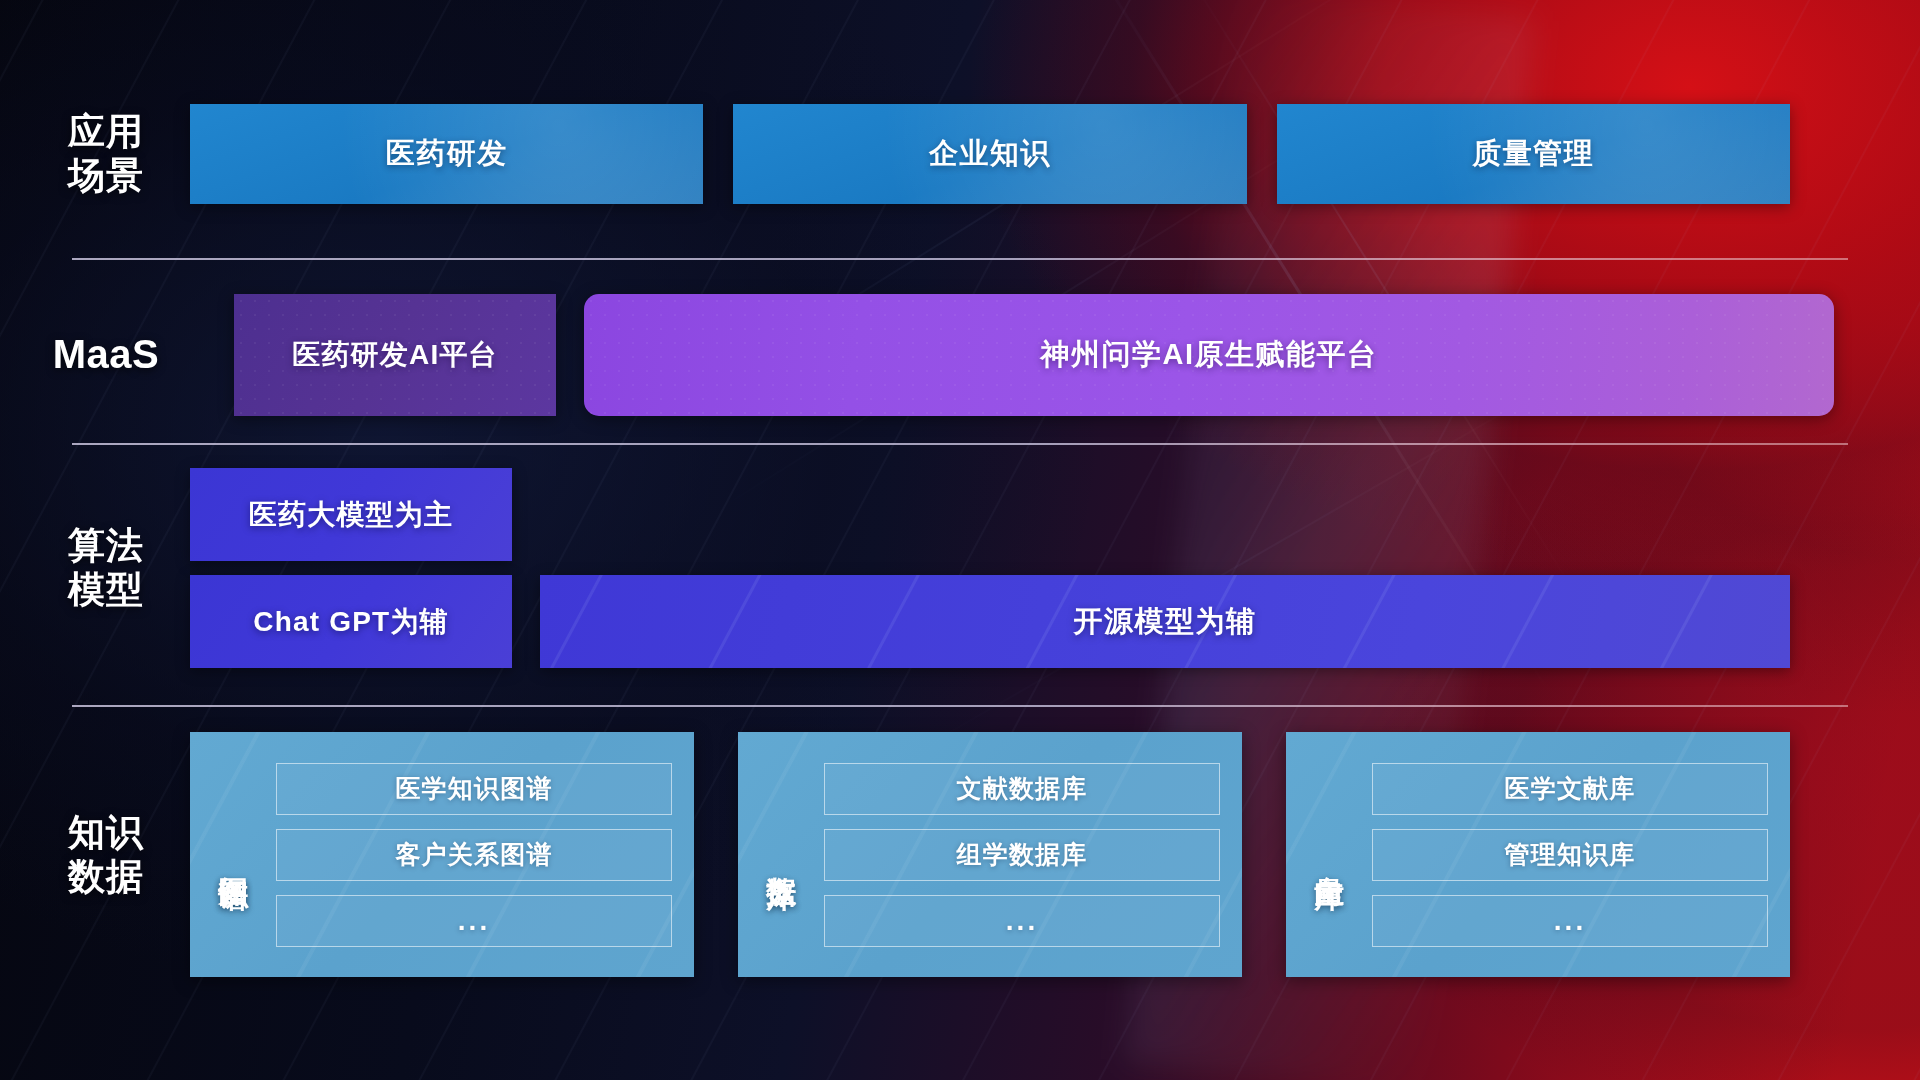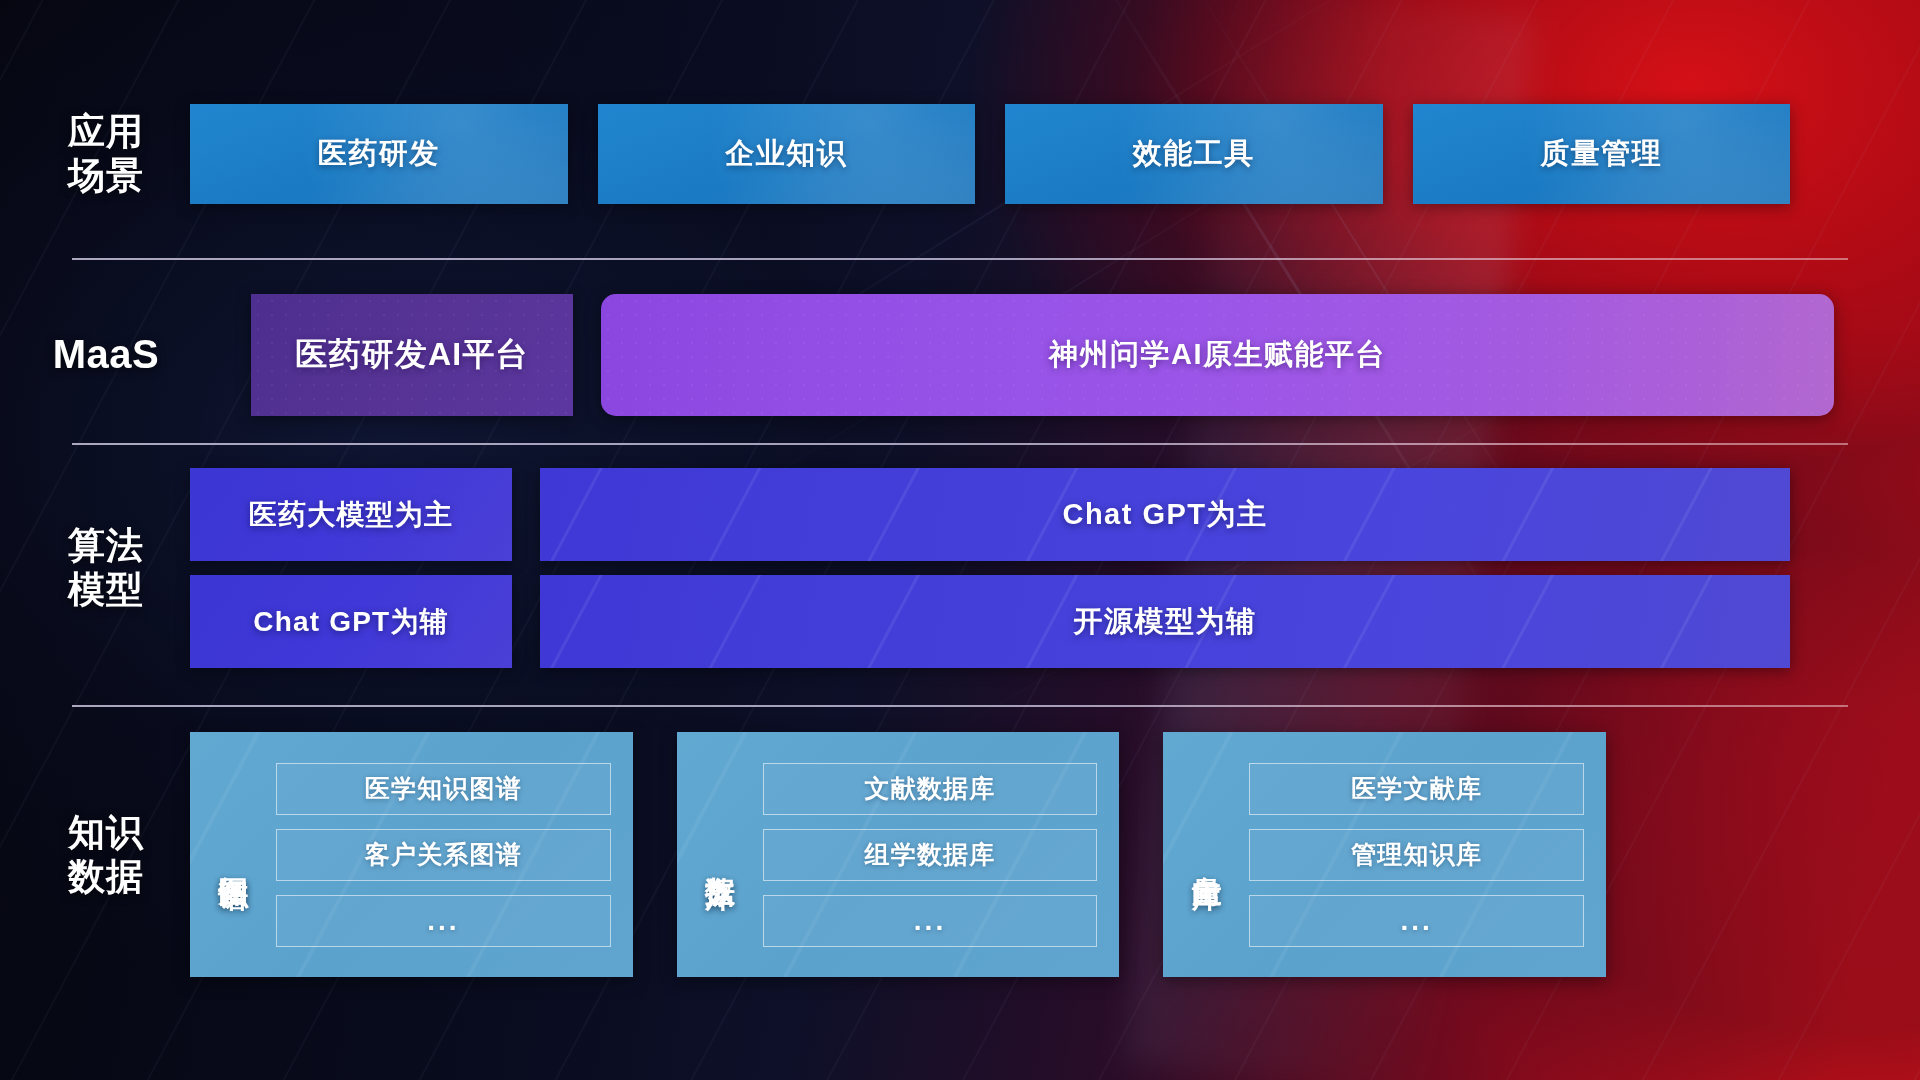--- a/index.html
+++ b/index.html
@@ -133,23 +133,23 @@
 
   
   #row-maas { top: 294px; height: 122px; gap: 44px; }
   #maas-boxes { display: flex; gap: 28px; width: 1600px; }
 
   .maas-left {
     flex: 0 0 322px;
     height: 122px;
     background: linear-gradient(120deg, #4d2f90 0%, #563394 48%, #5c37a0 100%);
     display: flex; align-items: center; justify-content: center;
-    color: #fff; font-size: 32px; font-weight: 700; letter-spacing: 1.2px;
+    color: #fff; font-size: 28px; font-weight: 700; letter-spacing: 1.2px;
     box-shadow: 0 3px 14px rgba(0,0,0,0.42);
-    position: relative; overflow: hidden; margin-left: 17px;
+    position: relative; overflow: hidden;
   }
   .maas-right {
     flex: 1 1 auto;
     height: 122px;
     background: linear-gradient(96deg, #8b46e0 0%, #9450e6 22%, #9b55e8 48%, #a259e2 70%, #ab5fd8 88%, #b268cf 100%);
     display: flex; align-items: center; justify-content: center;
     color: #fff; font-size: 29px; font-weight: 700; letter-spacing: 1.5px;
     box-shadow: 0 3px 16px rgba(0,0,0,0.40);
     position: relative; overflow: hidden; border-radius: 15px;
   }
@@ -187,21 +187,21 @@
   .algo-right::before {
     content:""; position:absolute; inset:0;
     background: repeating-linear-gradient(118deg,
       rgba(255,255,255,0) 0px, rgba(255,255,255,0) 52px,
       rgba(190,210,255,0.10) 53px, rgba(190,210,255,0.10) 55px,
       rgba(255,255,255,0) 56px, rgba(255,255,255,0) 140px);
   }
 
   
   #row-knowledge { top: 732px; height: 245px; }
-  #knowledge-cards { display: flex; gap: 44px; width: 1416px; }
+  #knowledge-cards { display: flex; gap: 44px; width: 1600px; }
 
   .kcard {
     flex: 1 1 0;
     height: 245px;
     background: linear-gradient(135deg, #62a9d2 0%, #5ba2cd 50%, #5fa5cf 100%);
     display: flex;
     align-items: center;
     padding: 16px 22px 16px 14px;
     gap: 14px;
     box-shadow: 0 4px 16px rgba(0,0,0,0.40);
@@ -271,23 +271,20 @@
 场景</div>
     <div class="row-body">
       <div id="scenario-boxes">
         <div class="scenario-box">
             <span>医药研发</span>
           </div>
         <div class="scenario-box">
             <span>企业知识</span>
           </div>
         <div class="scenario-box">
-            <span>效能工具</span>
-          </div>
-        <div class="scenario-box">
             <span>质量管理</span>
           </div>
       </div>
     </div>
   </div>
 
   <div class="divider" style="top:258px;"></div>
 
   <div class="row" id="row-maas">
     <div class="row-label latin">MaaS</div>
@@ -307,23 +304,20 @@
 
   <div class="row" id="row-algo">
     <div class="row-label">算法
 模型</div>
     <div class="row-body">
       <div id="algo-wrap">
         <div class="algo-line">
           <div class="algo-left">
               <span>医药大模型为主</span>
             </div>
-          <div class="algo-right">
-              <span>Chat GPT为主</span>
-            </div>
         </div>
         <div class="algo-line">
           <div class="algo-left">
               <span>Chat GPT为辅</span>
             </div>
           <div class="algo-right">
               <span>开源模型为辅</span>
             </div>
         </div>
       </div>

